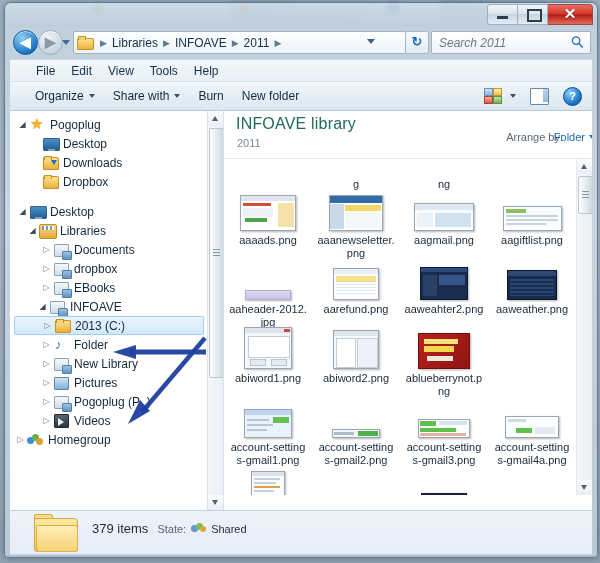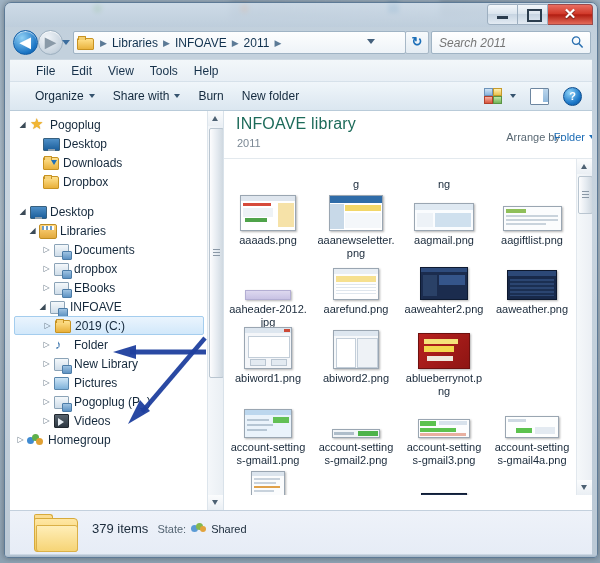--- a/index.html
+++ b/index.html
@@ -461,21 +461,21 @@
               <span class="ic-libdoc"></span>
             </span>
           <span class="tlabel">INFOAVE</span>
         </div>
 
         <div class="trow sel" style="padding-left:26px;">
           <span class="tgl">▷</span>
           <span class="tico">
               <span class="ic-folder"></span>
             </span>
-          <span class="tlabel">2019 (C:)</span>
+          <span class="tlabel">2013 (C:)</span>
         </div>
 
         <div class="trow" style="padding-left:30px;">
           <span class="tgl">▷</span>
           <span class="tico">
               <span class="ic-music">♪</span>
             </span>
           <span class="tlabel">Folder</span>
         </div>
 

